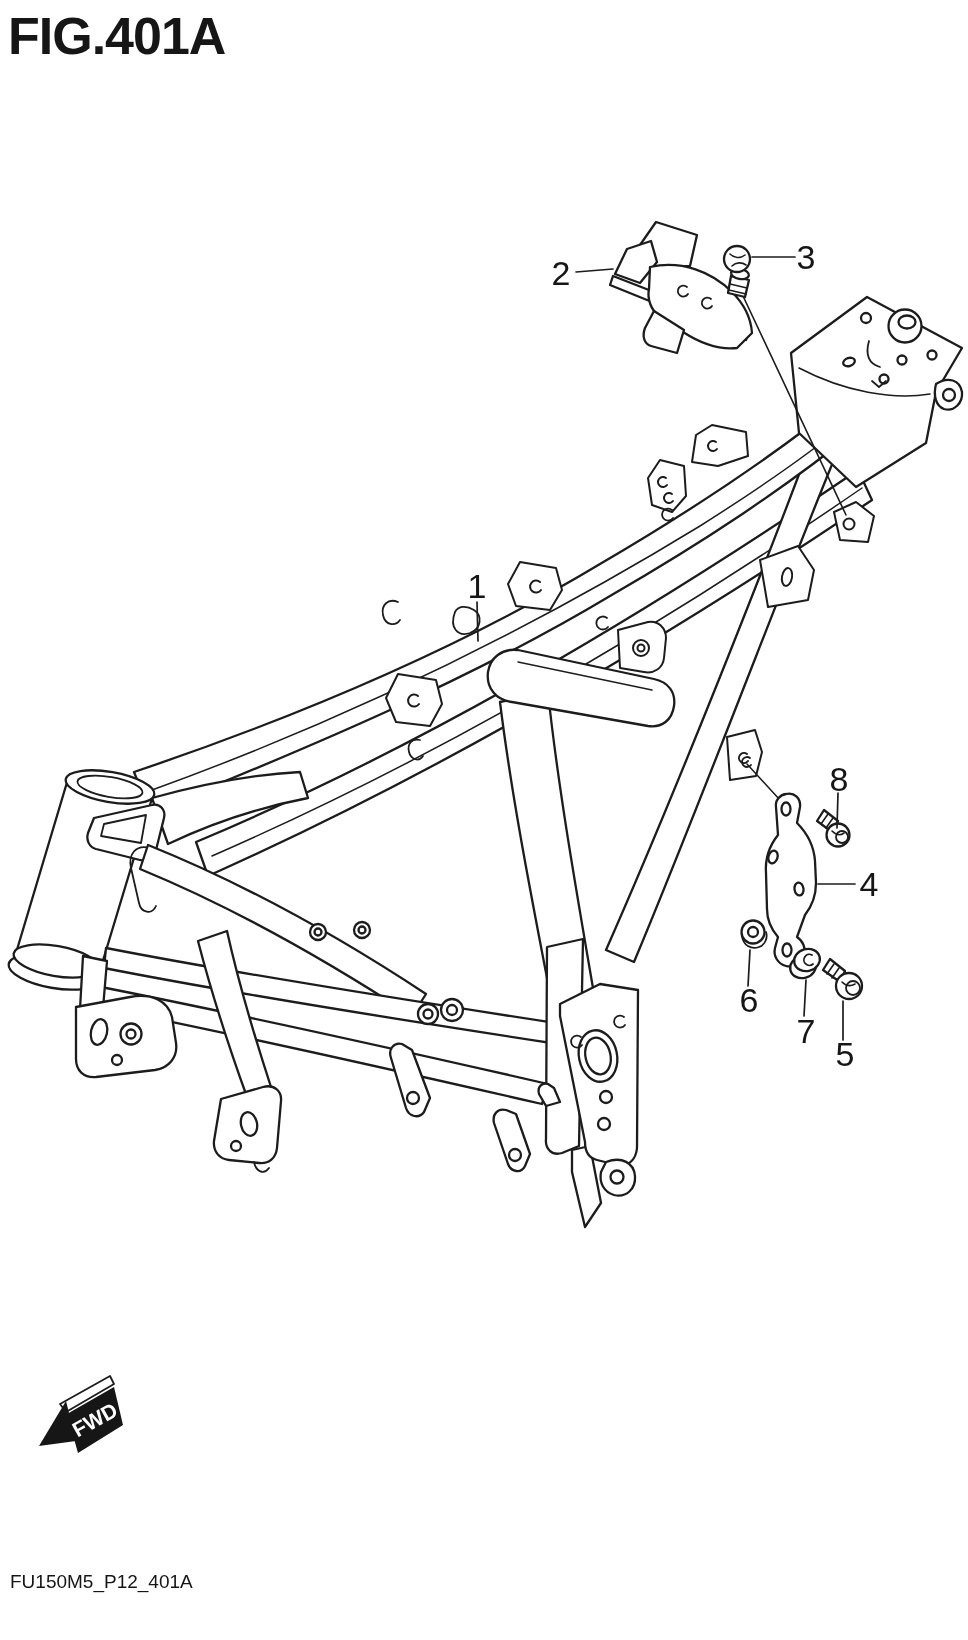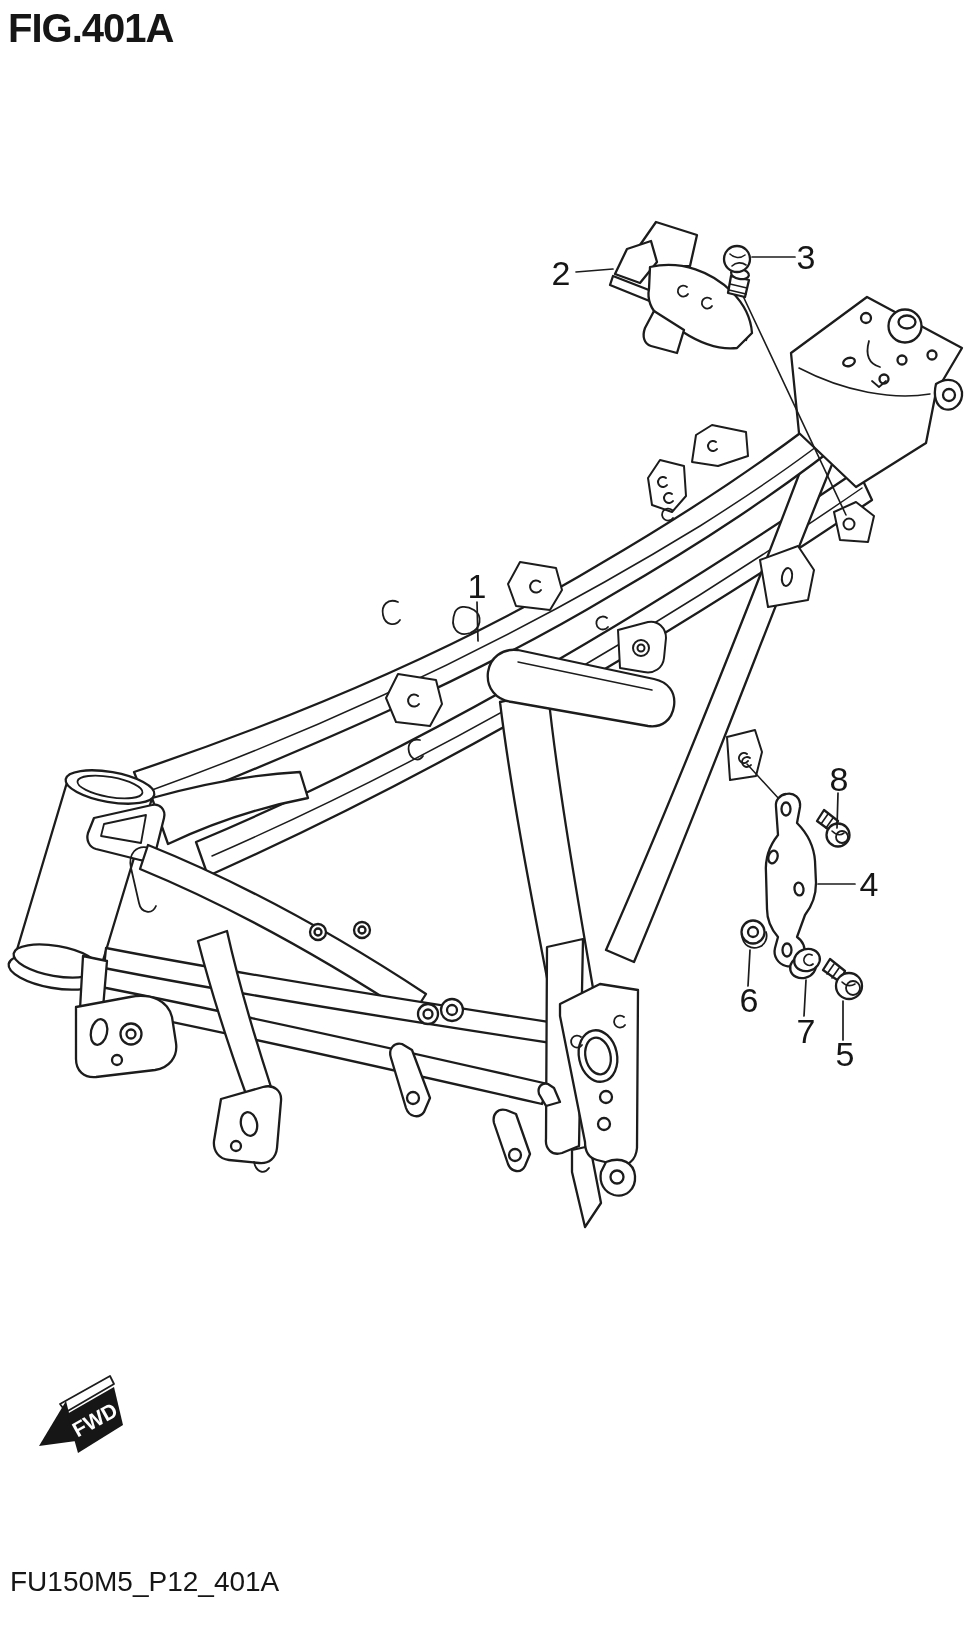--- a/index.html
+++ b/index.html
@@ -1,29 +1,29 @@
 <!DOCTYPE html>
 <html><head>
 <meta charset="utf-8">
 <style>
   html,body{margin:0;padding:0;background:#fff;}
   .page{
     position:relative;width:968px;height:1640px;background:#fff;overflow:hidden;
     font-family:"Liberation Sans",sans-serif;color:#111;
   }
   .fig-title{
-    position:absolute;left:8px;top:6px;font-size:40px;font-weight:700;
+    position:absolute;left:8px;top:6px;font-size:52px;font-weight:700;
     letter-spacing:-1px;color:#161616;text-align:center;
   }
   .diagram-layer{position:absolute;left:0;top:0;width:968px;height:1640px;}
   .callout{
     position:absolute;transform:translate(-50%,-50%);
     font-size:34px;font-weight:400;color:#161616;line-height:1;
   }
-  .footer{position:absolute;left:10px;top:1565px;font-size:28px;color:#161616;}
+  .footer{position:absolute;left:10px;top:1565px;font-size:19px;color:#161616;}
   .footer .line{height:34px;line-height:34px;}
   svg{display:block;}
 </style>
 </head>
 <body>
 
 <div class="page">
 
   <div class="fig-title">FIG.401A</div>
 

